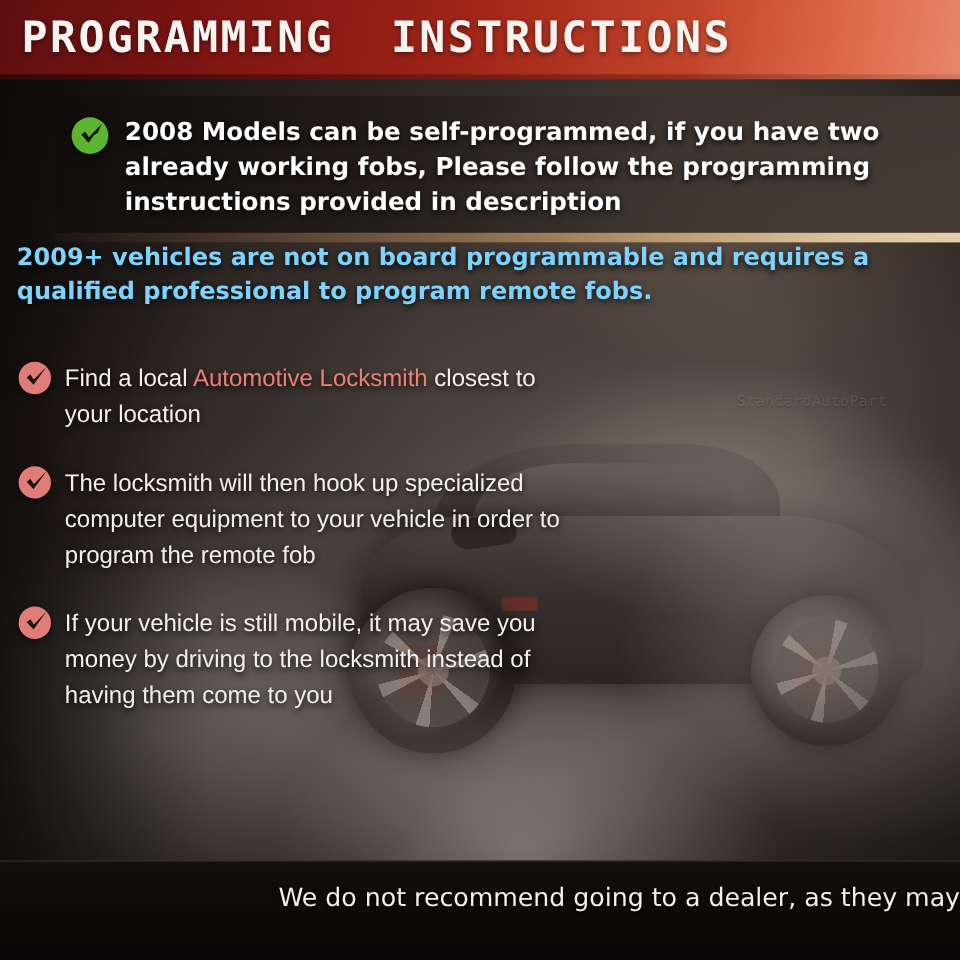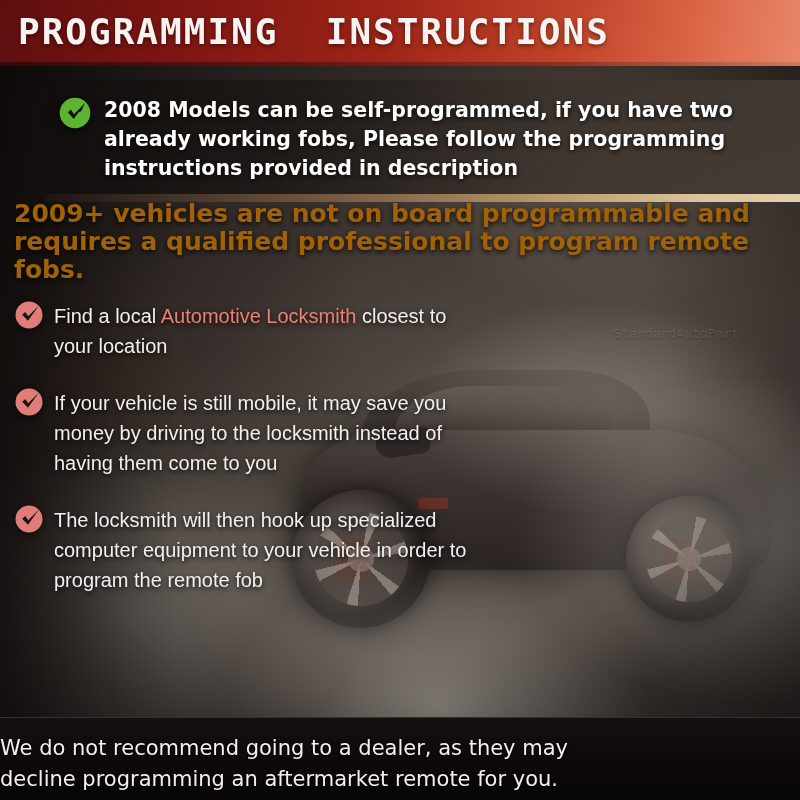--- a/index.html
+++ b/index.html
@@ -128,21 +128,21 @@
     opacity:.95;
   }
   .panel-one-inner{position:absolute;left:12px;top:16px;right:34px;display:flex;gap:12px;}
 
   
   .panel-two{
     position:absolute;left:0;top:196px;width:800px;height:82px;
   }
   .panel-two-text{
     position:absolute;left:14px;top:4px;right:26px;
-    color:#a16207;font-size:25px;font-weight:700;line-height:28px;
+    color:#7dd3fc;font-size:20px;font-weight:700;line-height:28px;
     text-shadow:0 2px 5px rgba(0,0,0,.85);
     font-family:"DejaVu Sans", sans-serif;
   }
 
   
   .bullets{position:absolute;left:14px;top:288px;width:470px;}
   .bullet{display:flex;gap:10px;margin-bottom:26px;margin-top:12px;}
   .bullet-text{
     color:#f2f0ee;font-size:20px;line-height:30px;font-weight:400;
     text-shadow:0 2px 5px rgba(0,0,0,.85);
@@ -160,21 +160,21 @@
   
   .footer{
     position:absolute;left:0;bottom:0;width:800px;height:83px;
     background:linear-gradient(180deg,#14100f 0%,#0c0908 55%,#070505 100%);
   }
   .footer::before{
     content:"";position:absolute;left:0;top:0;width:100%;height:1px;
     background:rgba(120,105,95,.35);
   }
   .footer-text{
-    position:absolute;left:0;top:16px;width:800px;text-align:left;
+    position:absolute;left:0;top:16px;width:800px;text-align:right;
     color:#f2efec;font-size:21px;line-height:31px;font-weight:400;
     font-family:"DejaVu Sans", sans-serif;
     text-shadow:0 1px 3px rgba(0,0,0,.9);
   }
 
   
   .watermark{
     position:absolute;left:614px;top:327px;
     color:rgba(232,225,216,.16);
     font-size:12px;letter-spacing:.6px;
@@ -248,38 +248,37 @@
     </div>
 
     <div class="bullet">
       <span class="chk pink">
         <svg viewBox="0 0 40 40" xmlns="http://www.w3.org/2000/svg">
           <circle cx="20" cy="20" r="18" fill="#e07d78"></circle>
           <path d="M11 19.5 L18.6 27.5 L33 7.5 L18.9 21.8 L15 16 Z" fill="#1a1513"></path>
         </svg>
       </span>
       <div class="bullet-text">
-        <span>If your vehicle is still mobile, it may save you money by driving to the locksmith instead of having them come to you</span>
+        <span>The locksmith will then hook up specialized computer equipment to your vehicle in order to program the remote fob</span>
       </div>
     </div>
 
     <div class="bullet">
       <span class="chk pink">
         <svg viewBox="0 0 40 40" xmlns="http://www.w3.org/2000/svg">
           <circle cx="20" cy="20" r="18" fill="#e07d78"></circle>
           <path d="M11 19.5 L18.6 27.5 L33 7.5 L18.9 21.8 L15 16 Z" fill="#1a1513"></path>
         </svg>
       </span>
       <div class="bullet-text">
-        <span>The locksmith will then hook up specialized computer equipment to your vehicle in order to program the remote fob</span>
+        <span>If your vehicle is still mobile, it may save you money by driving to the locksmith instead of having them come to you</span>
       </div>
     </div>
 
   </div>
 
   <div class="footer">
     <div class="footer-text">
       <div>We do not recommend going to a dealer, as they may</div>
-      <div>decline programming an aftermarket remote for you.</div>
     </div>
   </div>
 
 </div>
 
 </body></html>

